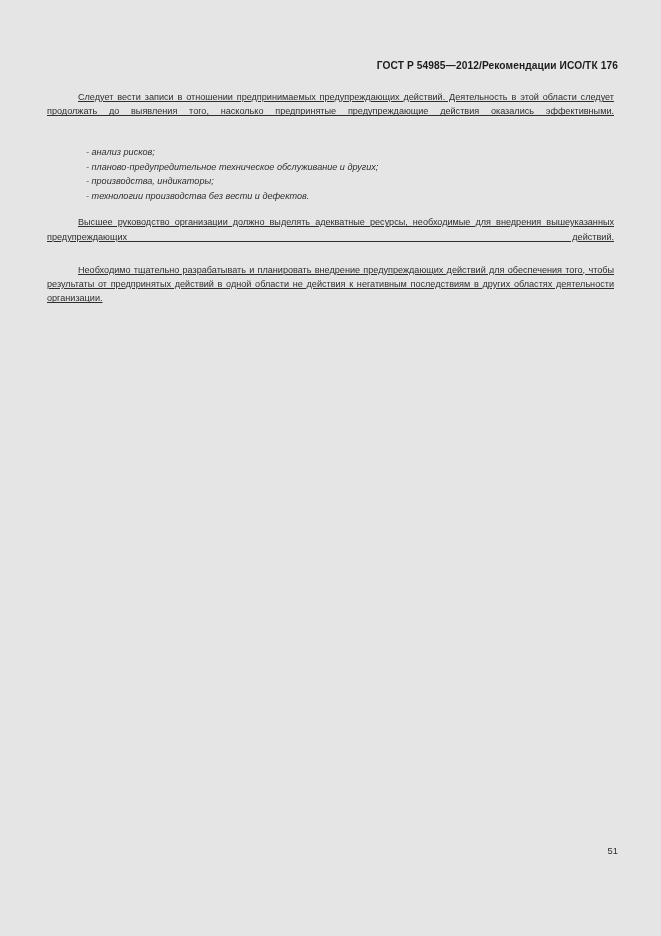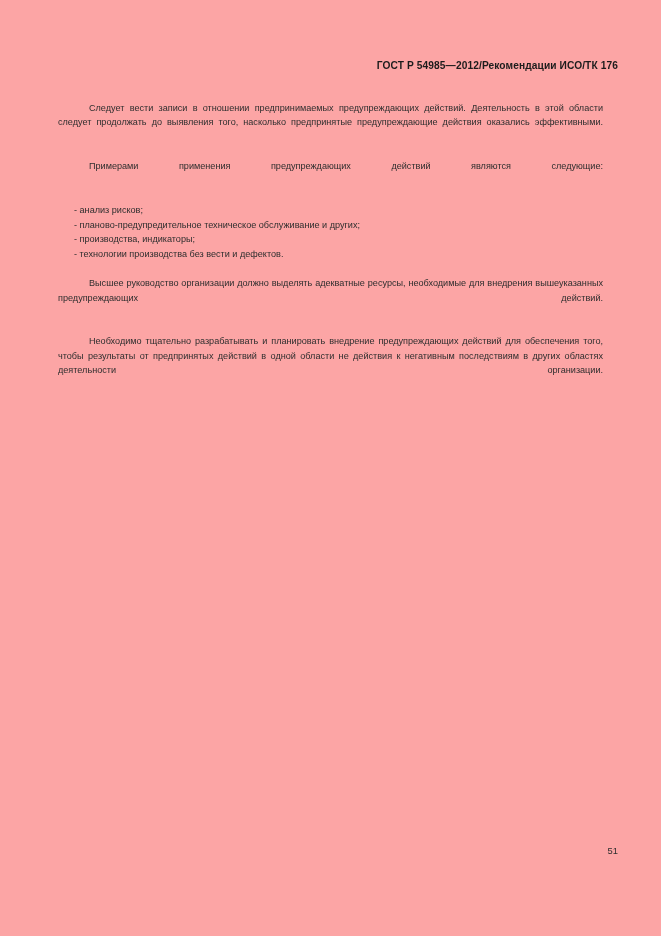--- a/index.html
+++ b/index.html
@@ -13,21 +13,21 @@
     position: relative;
     overflow: hidden;
     font-family: "Liberation Sans", "DejaVu Sans", sans-serif;
     color: #2b2b2b;
     -webkit-font-smoothing: antialiased;
   }
 
   .page {
     position: absolute;
     inset: 0;
-    background: #fca5a5;
+    background: #e5e5e5;
   }
 
   
   .running-header {
     position: absolute;
     left: 43px;
     right: 43px;
     top: 60px;
     text-align: right;
     font-size: 10.2px;
@@ -42,38 +42,40 @@
     position: absolute;
     left: 43px;
     top: 86px;
     width: 575px;
     font-size: 9.1px;
     line-height: 14.45px;
     color: #2e2e2e;
   }
 
   .para {
-    margin: 15px;
+    margin: 4px;
     text-align: justify;
     text-justify: inter-word;
     text-indent: 31px;
     hyphens: manual;
+    text-decoration: underline;
   }
 
   
   .para::after {
     content: "";
     display: inline-block;
     width: 100%;
   }
 
   .list {
-    margin: 0;
+    margin: 12px;
     padding: 0;
     list-style: none;
+    font-style: italic;
   }
 
   .list-item {
     margin: 0;
     padding: 0 0 0 31px;
     text-align: left;
     white-space: nowrap;
   }
 
   
@@ -90,21 +92,20 @@
 <body>
 
 <div class="page">
 
   <div class="running-header">ГОСТ Р 54985—2012/Рекомендации ИСО/ТК 176</div>
 
   <div class="content">
 
     <p class="para">Следует вести записи в отношении предпринимаемых предупреждающих действий. Деятельность в этой области следует продолжать до выявления того, насколько предпринятые предупреждающие действия оказались эффективными.</p>
 
-    <p class="para">Примерами применения предупреждающих действий являются следующие:</p>
 
     <ul class="list">
       <li class="list-item">- анализ рисков;</li>
       <li class="list-item">- планово-предупредительное техническое обслуживание и других;</li>
       <li class="list-item">- производства, индикаторы;</li>
       <li class="list-item">- технологии производства без вести и дефектов.</li>
     </ul>
 
     <p class="para">Высшее руководство организации должно выделять адекватные ресурсы, необходимые для вне­дрения вышеуказанных предупреждающих действий.</p>
 

